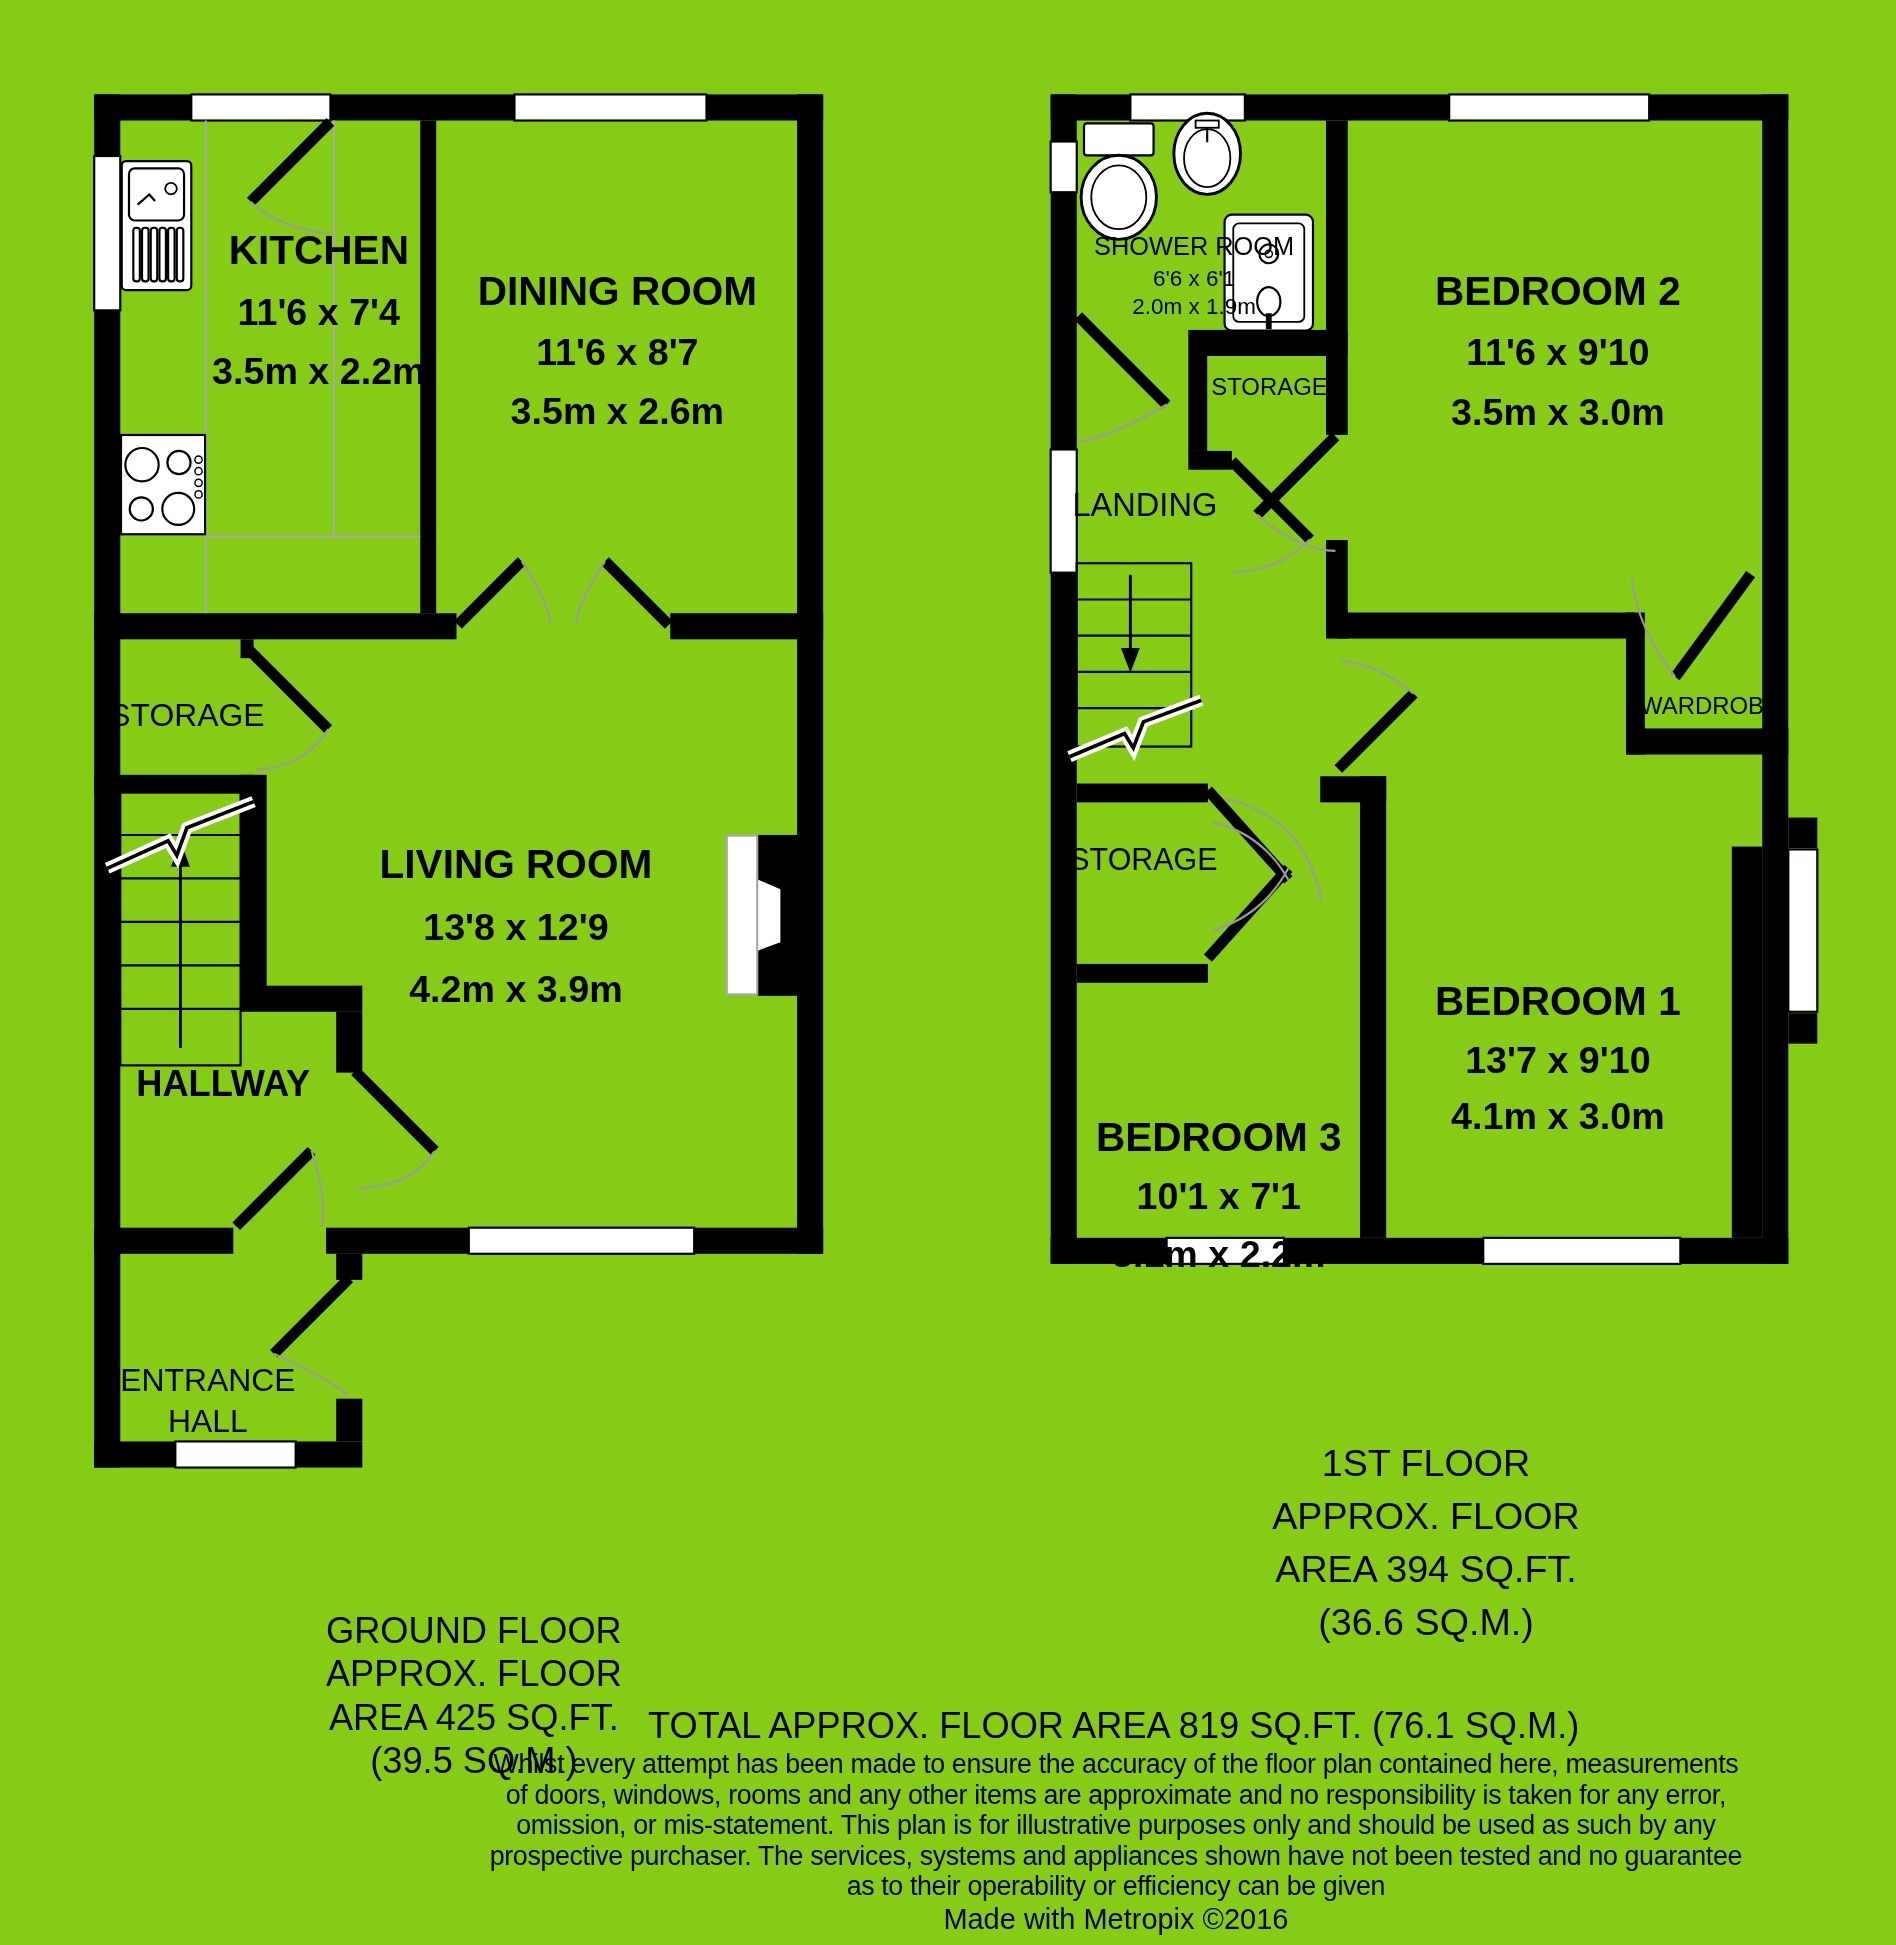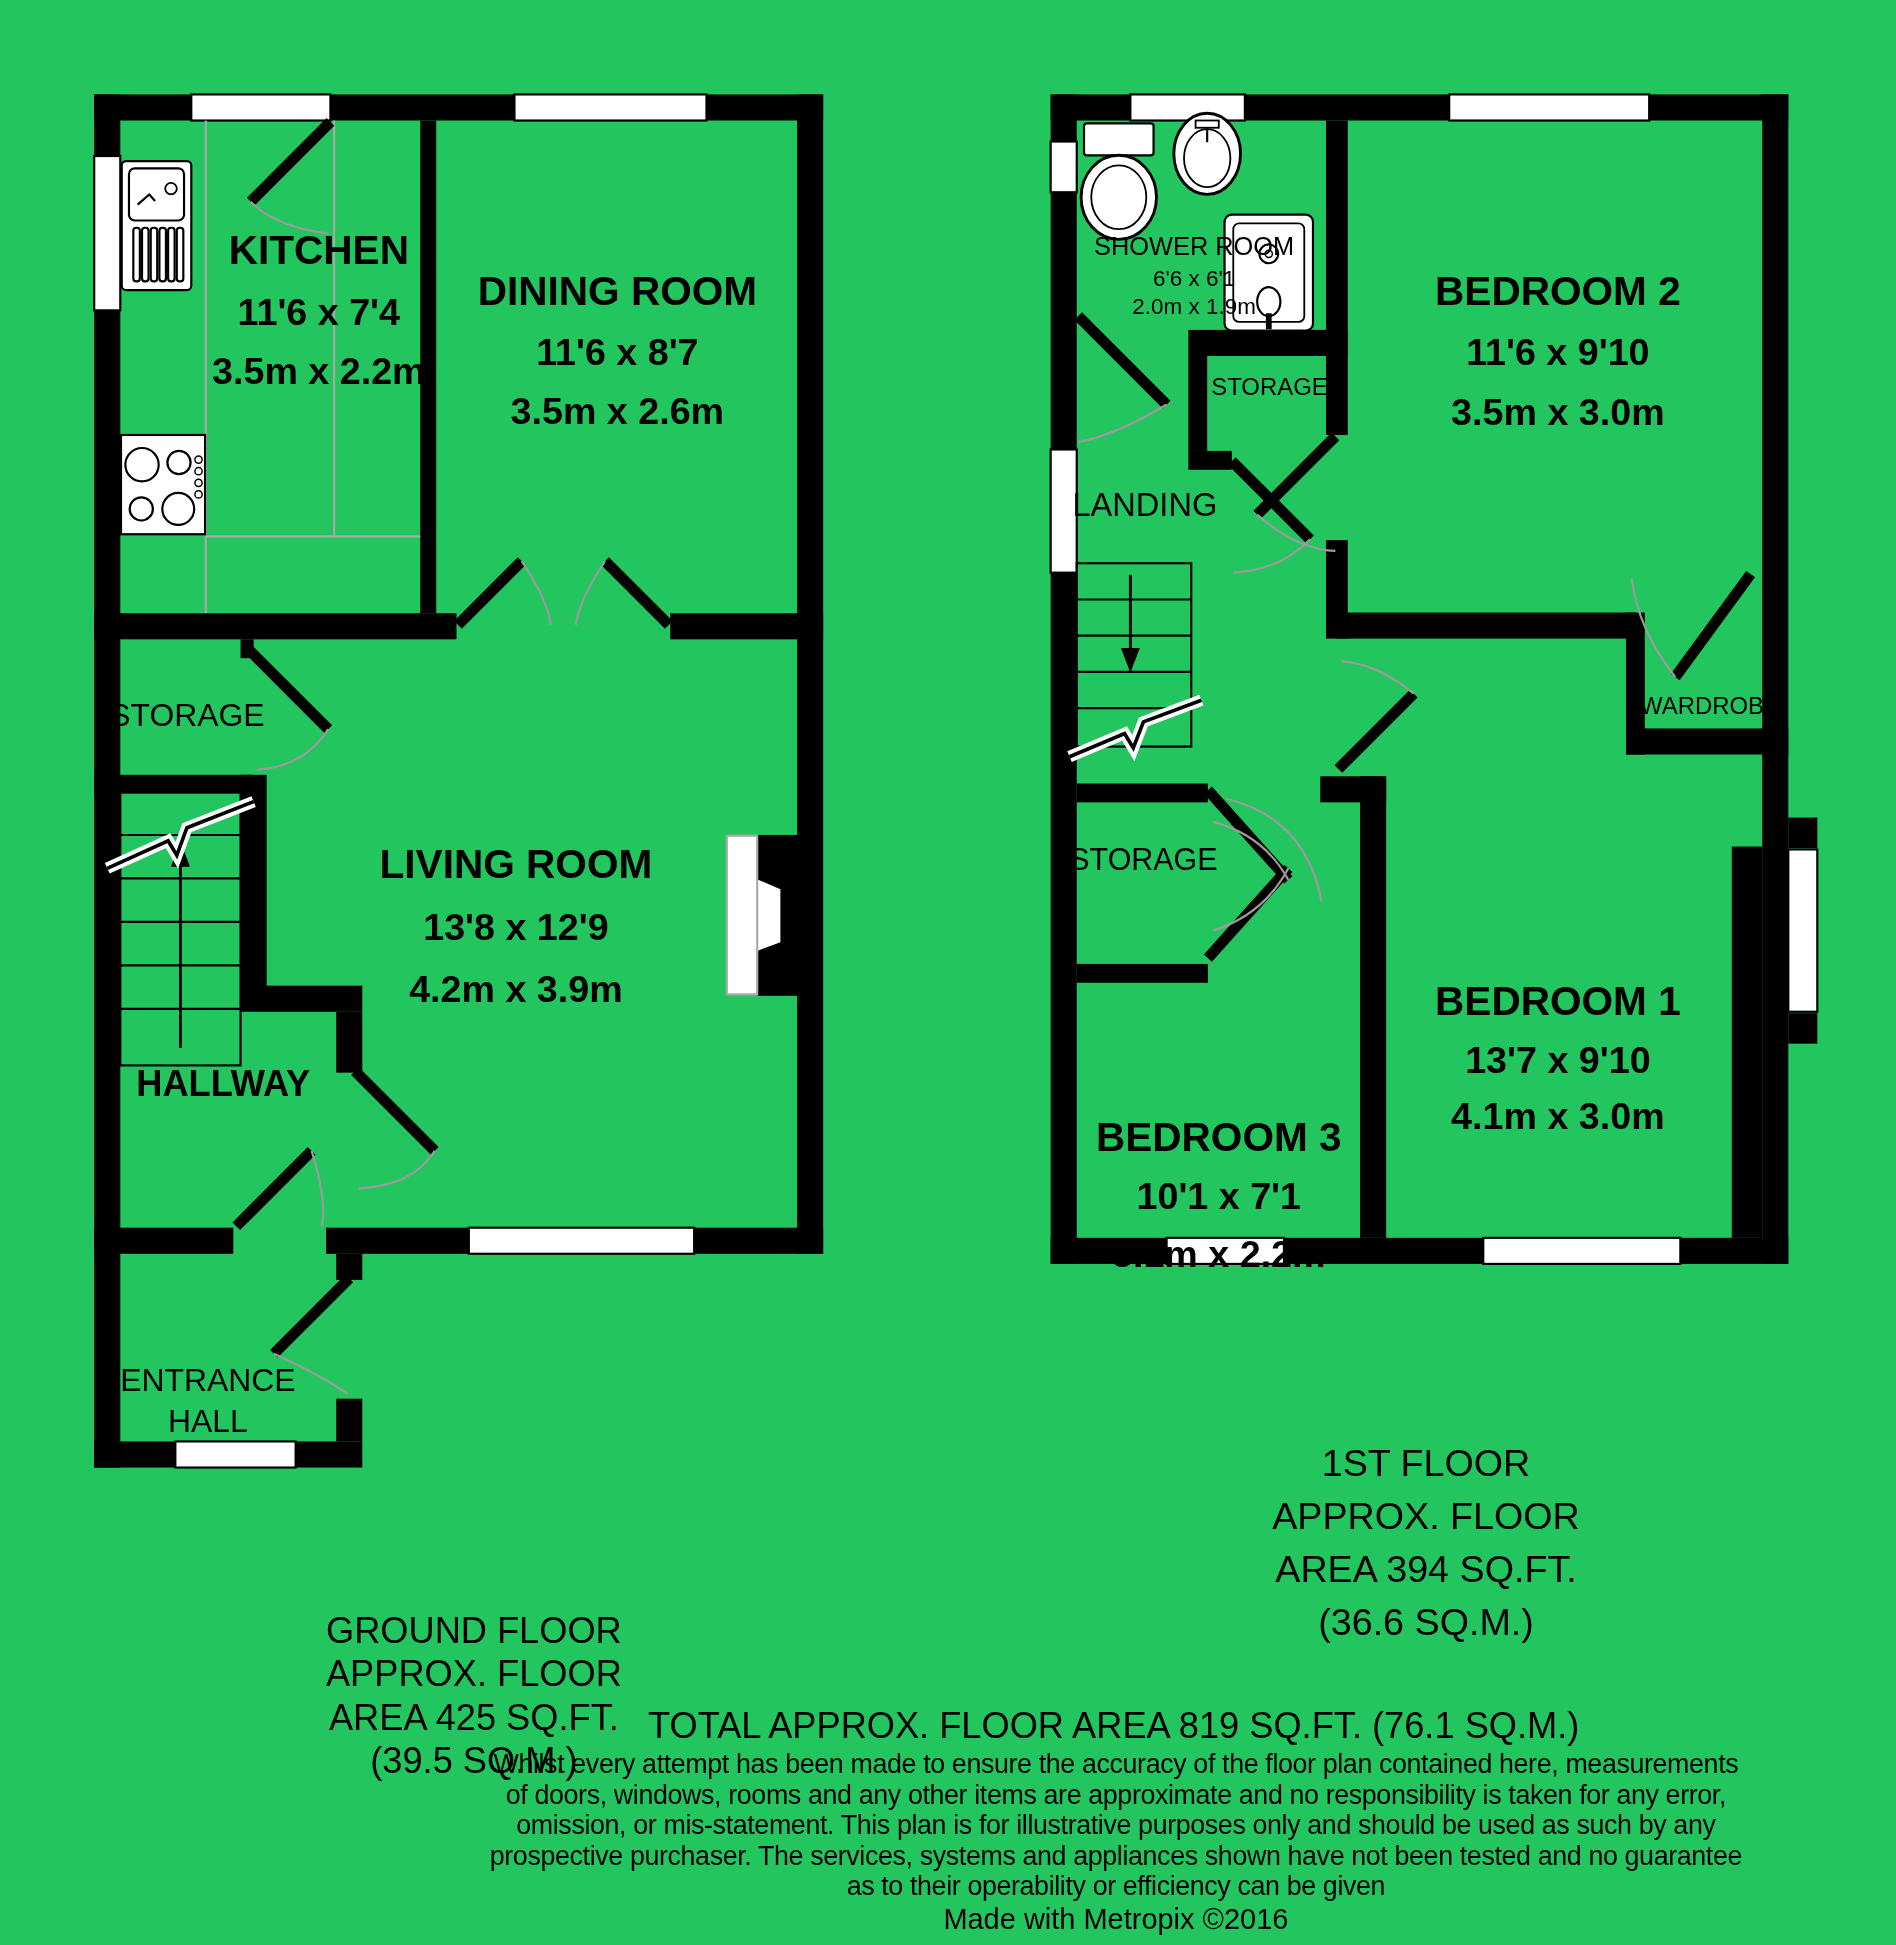--- a/index.html
+++ b/index.html
@@ -1,16 +1,16 @@
 <!DOCTYPE html>
 <html style="font-size:11.6px"><head>
 <meta charset="utf-8">
 <style>
   html,body{margin:0;padding:0;background:#ffffff;}
-  .page{width:1897px;height:1946px;position:relative;background:#22c55e;}
+  .page{width:1897px;height:1946px;position:relative;background:#84cc16;}
   svg{display:block;}
   text{fill:#000;}
   .rn  {font:700 56px "Liberation Sans",sans-serif;}
   .rd  {font:700 52px "Liberation Sans",sans-serif;}
   .hall{font:700 50px "Liberation Sans",sans-serif;}
   .l44 {font:400 44px "Liberation Sans",sans-serif;}
   .l45 {font:400 45px "Liberation Sans",sans-serif;}
   .l42 {font:400 42px "Liberation Sans",sans-serif;}
   .l35 {font:400 35px "Liberation Sans",sans-serif;}
   .l33 {font:400 33px "Liberation Sans",sans-serif;}

